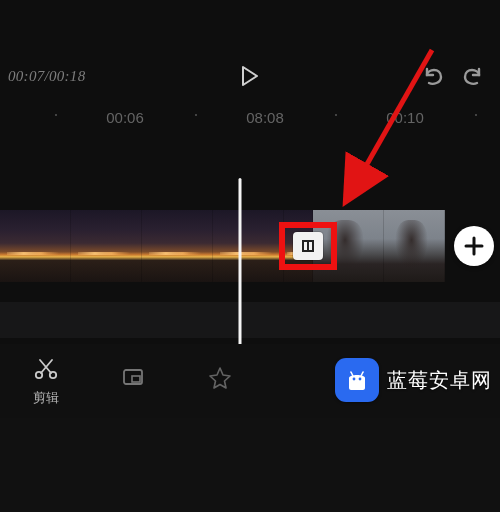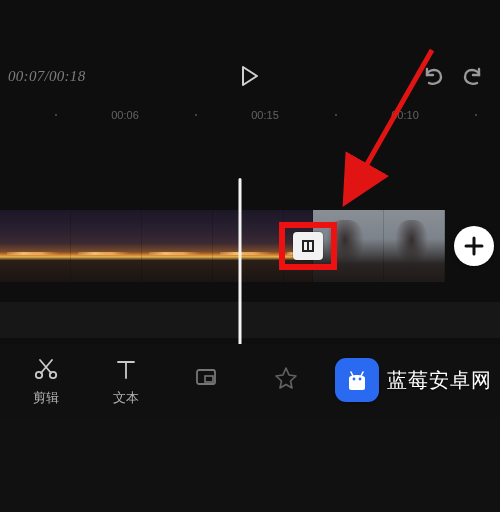--- a/index.html
+++ b/index.html
@@ -76,21 +76,21 @@
     position: absolute;
     top: 4px;
     width: 2px;
     height: 2px;
     background: #555;
     border-radius: 50%;
   }
   .tick-label {
     position: absolute;
     top: -1px;
-    font-size: 11px;
+    font-size: 15px;
     color: #646464;
     transform: translateX(-50%);
   }
 
   
   .track-area {
     position: absolute;
     top: 178px;
     left: 0;
     right: 0;
@@ -221,21 +221,21 @@
     position: absolute;
     left: 0;
     right: 0;
     bottom: 0;
     height: 74px;
     background: #101010;
     display: flex;
     align-items: center;
     justify-content: flex-start;
     padding-left: 6px;
-    gap: 0;
+    gap: 7px;
   }
   .tool {
     width: 80px;
     display: flex;
     flex-direction: column;
     align-items: center;
     justify-content: center;
     gap: 6px;
     color: #b8b8b8;
     cursor: pointer;
@@ -300,21 +300,21 @@
         <path d="M18 4 L18 10 L12 10" stroke="#9a9a9a" stroke-width="2.4" fill="none" stroke-linecap="round"></path>
         <path d="M18 10 C18 4, 4 2, 4 12 C4 18, 12 20, 16 18" stroke="#9a9a9a" stroke-width="2.4" fill="none" stroke-linecap="round"></path>
       </svg>
     </div>
   </div>
 
   <div class="ruler">
     <span class="tick-dot" style="left:55px"></span>
     <span class="tick-label" style="left:125px">00:06</span>
     <span class="tick-dot" style="left:195px"></span>
-    <span class="tick-label" style="left:265px">00:15</span>
+    <span class="tick-label" style="left:265px">08:08</span>
     <span class="tick-dot" style="left:335px"></span>
     <span class="tick-label" style="left:405px">00:10</span>
     <span class="tick-dot" style="left:475px"></span>
   </div>
 
   <div class="track-area">
 
     <div class="clip-strip">
       <div class="thumb"></div>
       <div class="thumb"></div>
@@ -361,26 +361,20 @@
       <svg width="28" height="28" viewBox="0 0 28 28" fill="none">
         <circle cx="7" cy="20" r="3.2" stroke="#c9c9c9" stroke-width="1.8"></circle>
         <circle cx="21" cy="20" r="3.2" stroke="#c9c9c9" stroke-width="1.8"></circle>
         <path d="M9 18 L20 5" stroke="#c9c9c9" stroke-width="1.8" stroke-linecap="round"></path>
         <path d="M19 18 L8 5" stroke="#c9c9c9" stroke-width="1.8" stroke-linecap="round"></path>
       </svg>
       <span class="lbl">剪辑</span>
     </div>
 
 
-    <div class="tool">
-      <svg width="28" height="28" viewBox="0 0 28 28" fill="none">
-        <path d="M6 7 L22 7 M14 7 L14 23" stroke="#c9c9c9" stroke-width="1.8" stroke-linecap="round"></path>
-      </svg>
-      <span class="lbl">文本</span>
-    </div>
 
 
     <div class="tool" style="opacity:.55">
       <svg width="28" height="28" viewBox="0 0 28 28" fill="none">
         <rect x="5" y="6" width="18" height="14" rx="2" stroke="#c9c9c9" stroke-width="1.8"></rect>
         <rect x="13" y="12" width="8" height="6" stroke="#c9c9c9" stroke-width="1.6"></rect>
       </svg>
       <span class="lbl"></span>
     </div>
 

